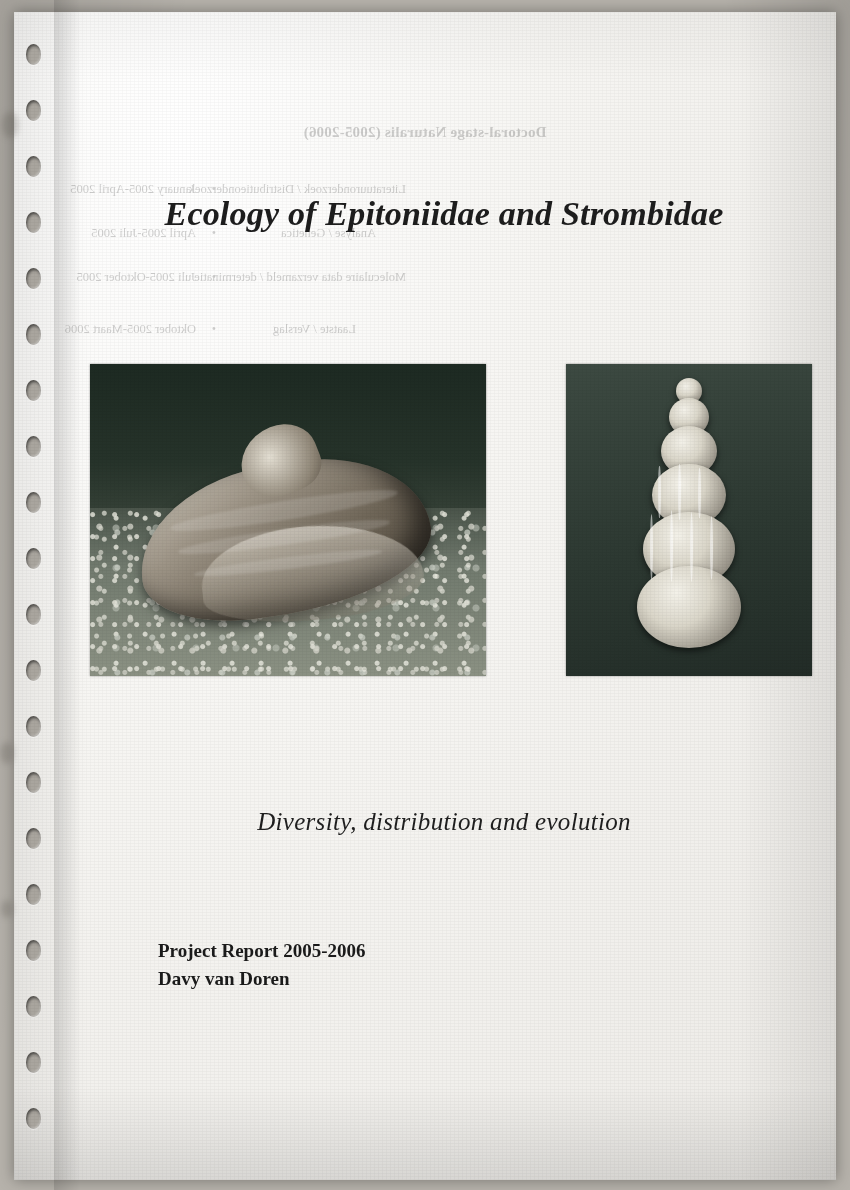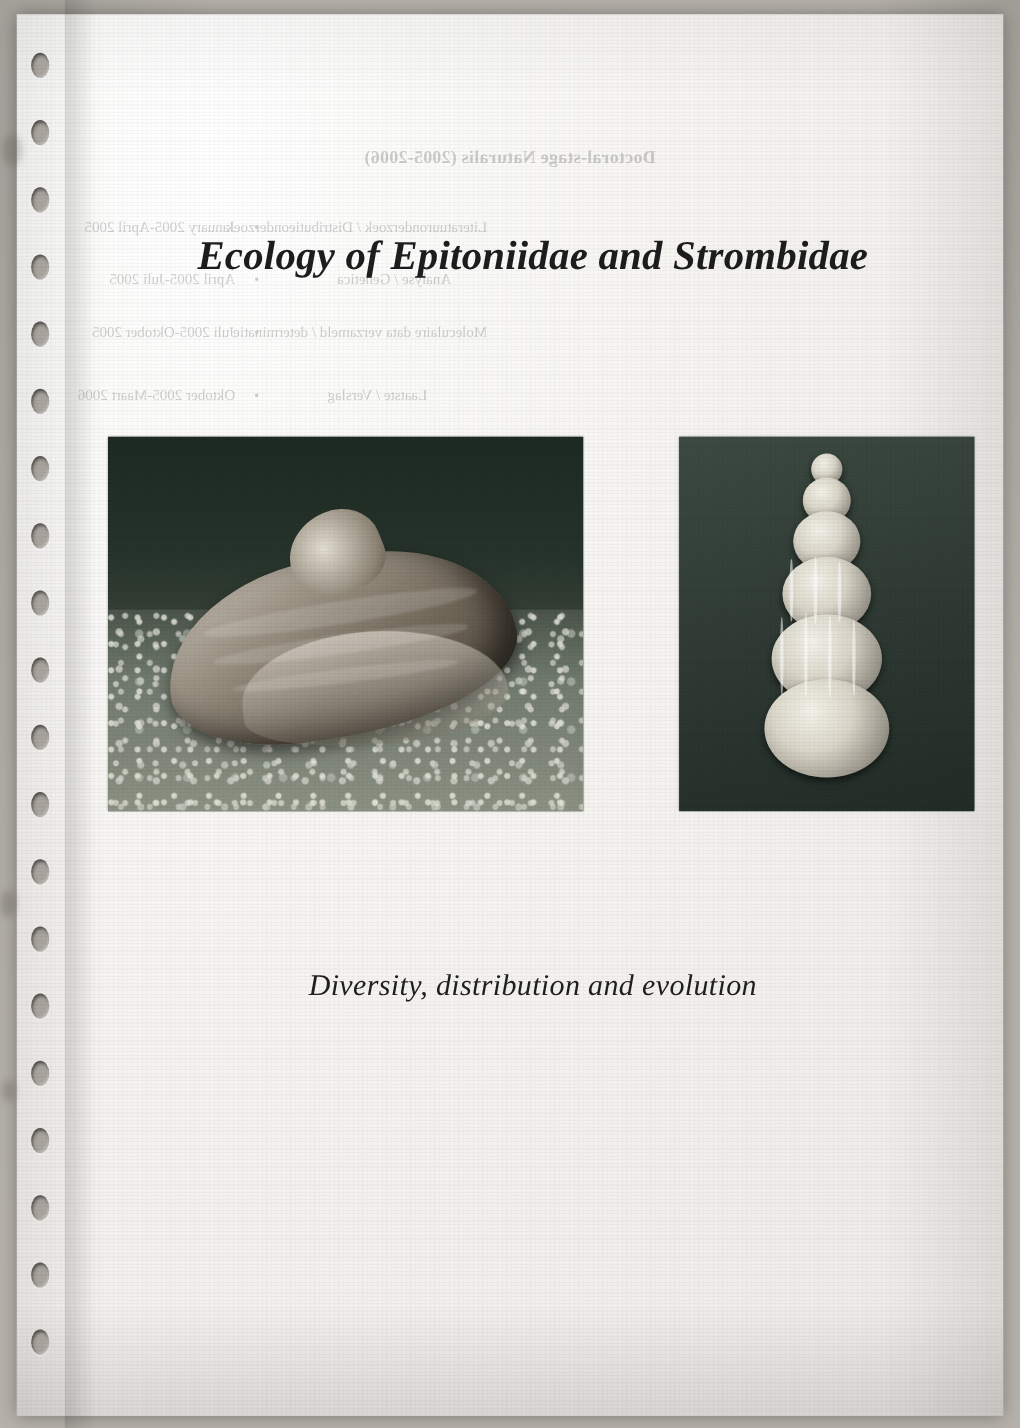--- a/index.html
+++ b/index.html
@@ -342,20 +342,24 @@
           <div class="went-rib" style="left:144px;top:152px;width:3px;height:64px;"></div>
           <div class="went-rib" style="left:92px;top:102px;width:2.5px;height:52px;"></div>
           <div class="went-rib" style="left:112px;top:100px;width:2.5px;height:56px;"></div>
           <div class="went-rib" style="left:132px;top:104px;width:2.5px;height:50px;"></div>
         </div>
 
       </div>
 
       <div id="subtitle">Diversity, distribution and evolution</div>
 
+      <div id="byline">
+        <div>Project Report 2005-2006</div>
+        <div>Davy van Doren</div>
+      </div>
 
     </div>
 
     <div class="noise"></div>
   </div>
 
   <div id="holes">
     <div id="spiral-shade"></div>
     <div class="smudge" style="left:2px;  top:112px; width:16px; height:26px;"></div>
     <div class="smudge" style="left:0px;  top:742px; width:14px; height:22px;"></div>

